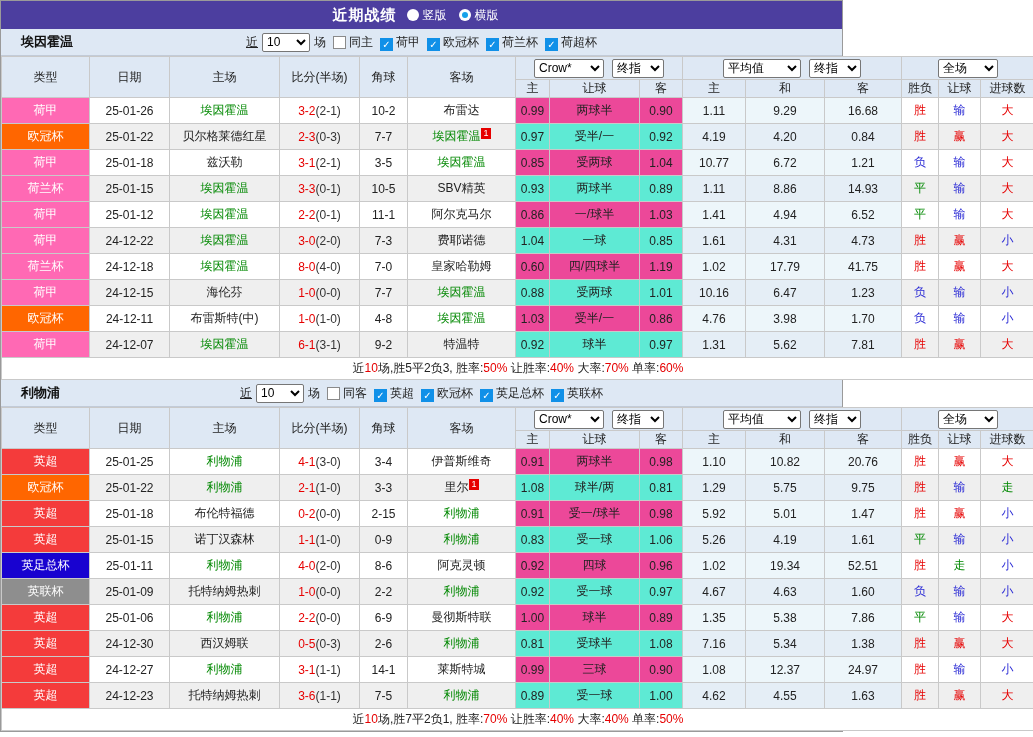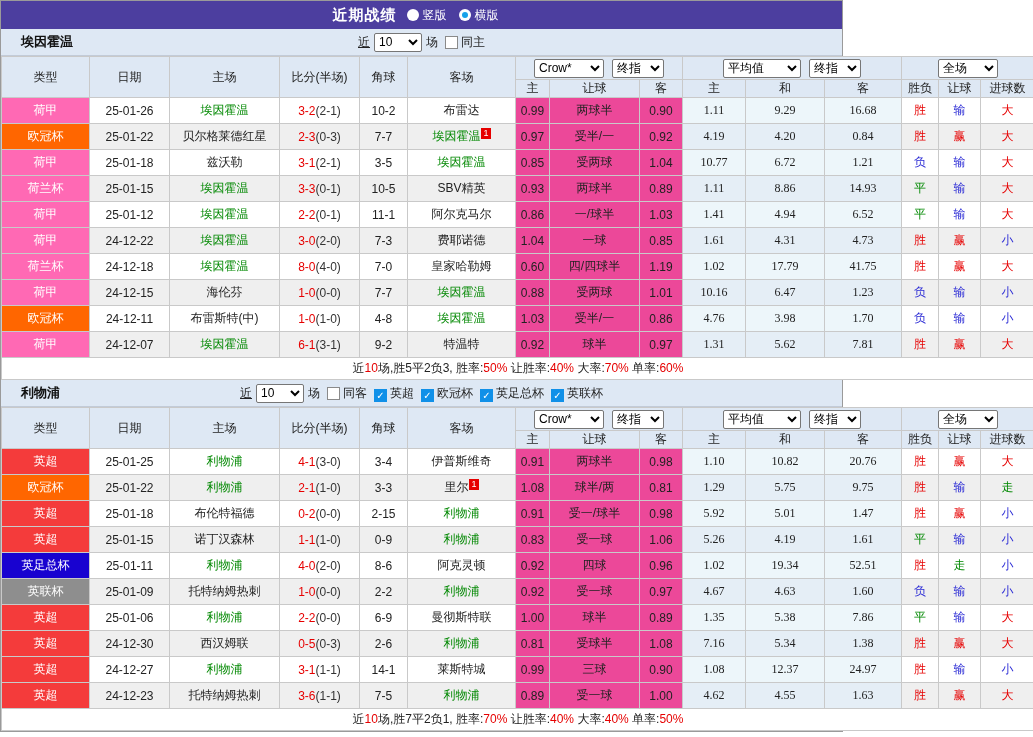--- a/index.html
+++ b/index.html
@@ -27,22 +27,22 @@
 
   
   table { width:100%; border-collapse:collapse; table-layout:fixed; }
   th, td { border:1px solid #c9c9c9; text-align:center; padding:0; white-space:nowrap; overflow:hidden; font-weight:normal; }
   thead th { background:#dee8f4; }
   tr.h1 th { height:23px; }
   tr.h2 th { height:18px; }
   tbody td { height:26px; background:#fff; }
   tbody tr.even td { background:#efefef; }
   tbody td.crow { background:#ec4899; }
-  tbody tr.even td.crow { background:#ec4899; }
-  tbody td.avg { background:#edf6fa;font-family:Liberation Serif, serif; }
+  tbody tr.even td.crow { background:#5eead4; }
+  tbody td.avg { background:#edf6fa; }
   tbody tr.even td.avg { background:#e5eef6; }
   td.type { color:#fff; }
   .red { color:#e60000; }
   .ht { color:#333; }
   .green { color:#008800; }
   .card { display:inline-block; background:#e60000; color:#fff; font-size:9px; line-height:11px; padding:0 2px; vertical-align:top; margin-left:1px; }
   tfoot td { height:22px; background:#fff; text-align:center; }
   .sel-gap { display:inline-block; width:8px; }
 </style>
 </head>
@@ -65,20 +65,21 @@
   </div>
 
   <div class="section-bar">
     <span class="team-name">埃因霍温</span>
     <span class="filter-controls">
       <span class="near-link">近</span>
       <select class="count-select"><option>10</option></select>
       <span style="margin-left:4px">场</span>
       <span class="cb"></span>
       <span>同主</span>
+      <span><span class="cb checked">✓</span><span>荷甲</span><span class="cb checked">✓</span><span>欧冠杯</span><span class="cb checked">✓</span><span>荷兰杯</span><span class="cb checked">✓</span><span>荷超杯</span></span>
     </span>
   </div>
   <table>
     <colgroup>
       <col style="width:88px">
         <col style="width:80px">
         <col style="width:110px">
         <col style="width:80px">
         <col style="width:48px">
         <col style="width:108px">

